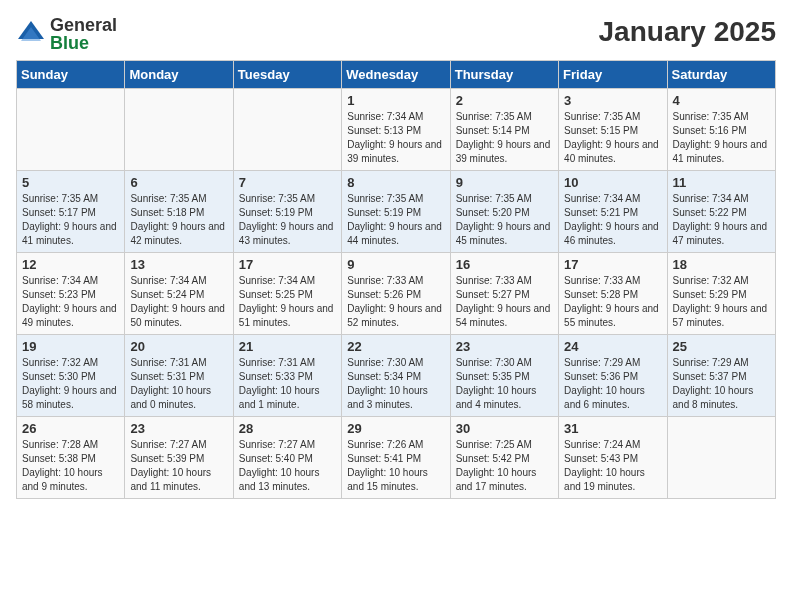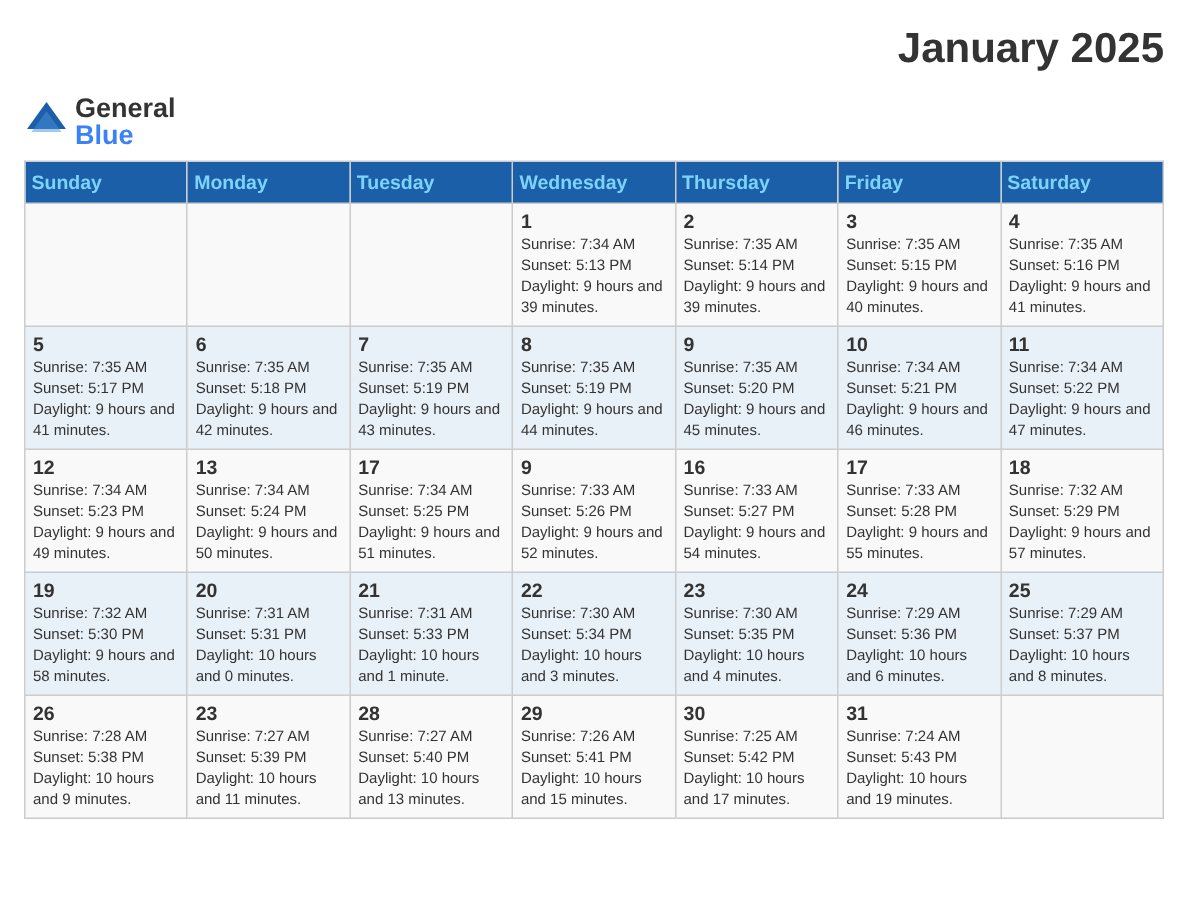--- a/index.html
+++ b/index.html
@@ -13,31 +13,30 @@
     .header {
       display: flex;
       justify-content: space-between;
       align-items: flex-start;
       margin-bottom: 8px;
     }
     .logo {
       display: flex;
       align-items: center;
       gap: 4px;
-      margin-top: 47px;
     }
     .logo-text {
       display: flex;
       flex-direction: column;
       font-size: 18px;
       font-weight: bold;
       line-height: 1;
     }
     .logo-general { color: #333; }
-    .logo-blue { color: #3b82f6; }
+    .logo-blue { color: #15803d; }
     .logo-icon {
       width: 30px;
       height: 30px;
     }
     .title-block {
       text-align: right;
     }
     .title-block h1 {
       font-size: 28px;
       color: #333;
@@ -47,21 +46,21 @@
       font-size: 15px;
       color: #555;
       font-weight: normal;
     }
     table {
       width: 100%;
       border-collapse: collapse;
     }
     thead tr {
       background-color: #1a5fa8;
-      color: #7dd3fc;
+      color: #ffffff;
       border-radius: 14px;
     }
     thead th {
       padding: 6px 4px;
       font-size: 13px;
       font-weight: bold;
       text-align: left;
       border: 1px solid #ccc;
     }
     tbody tr {

